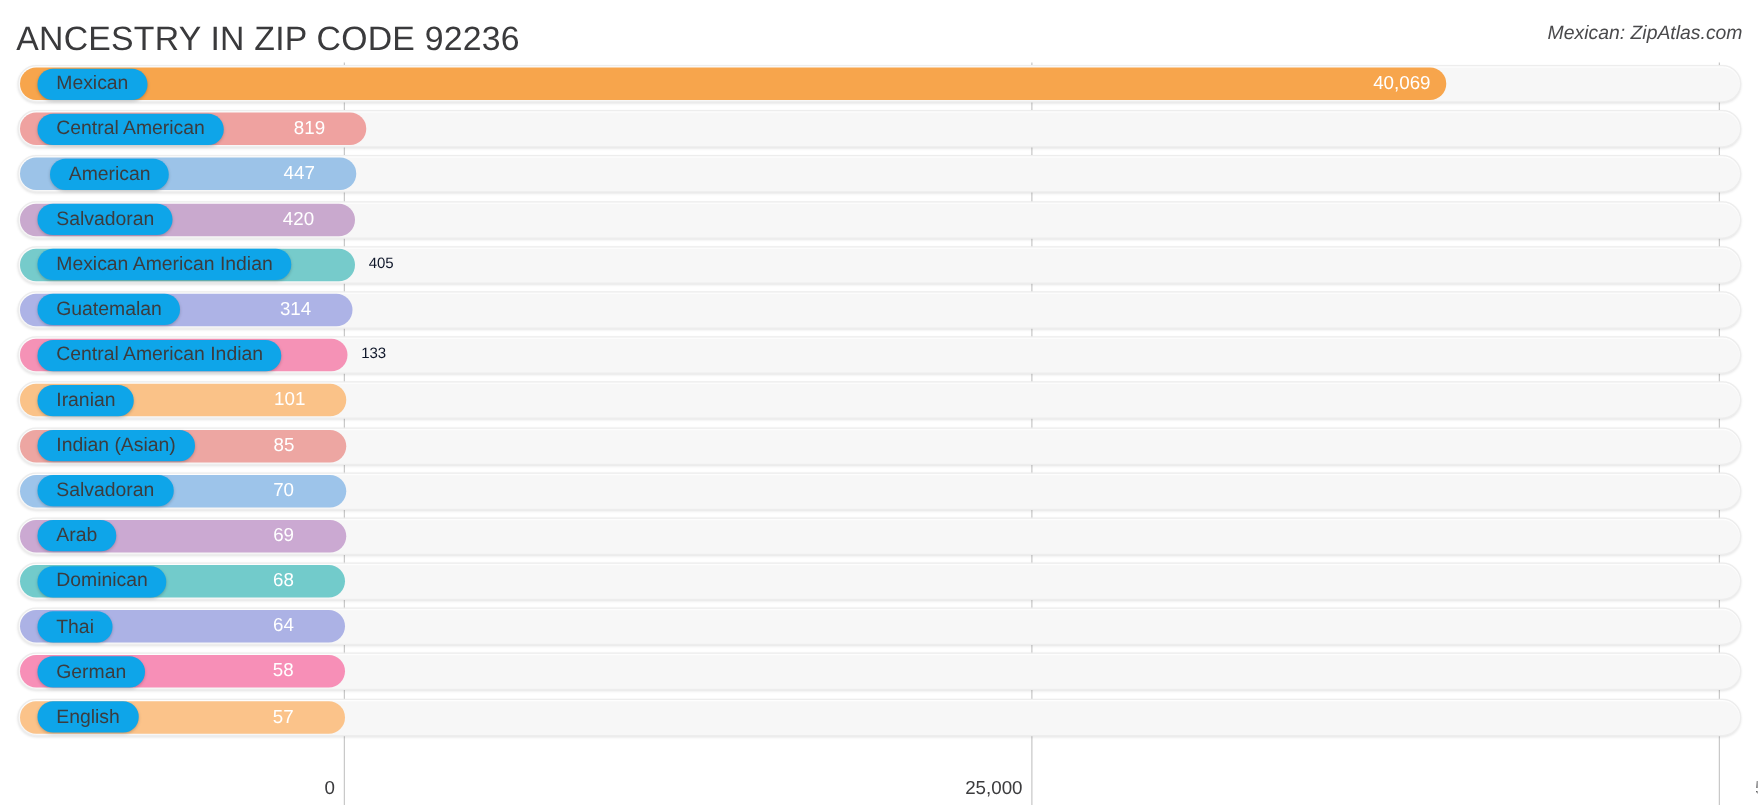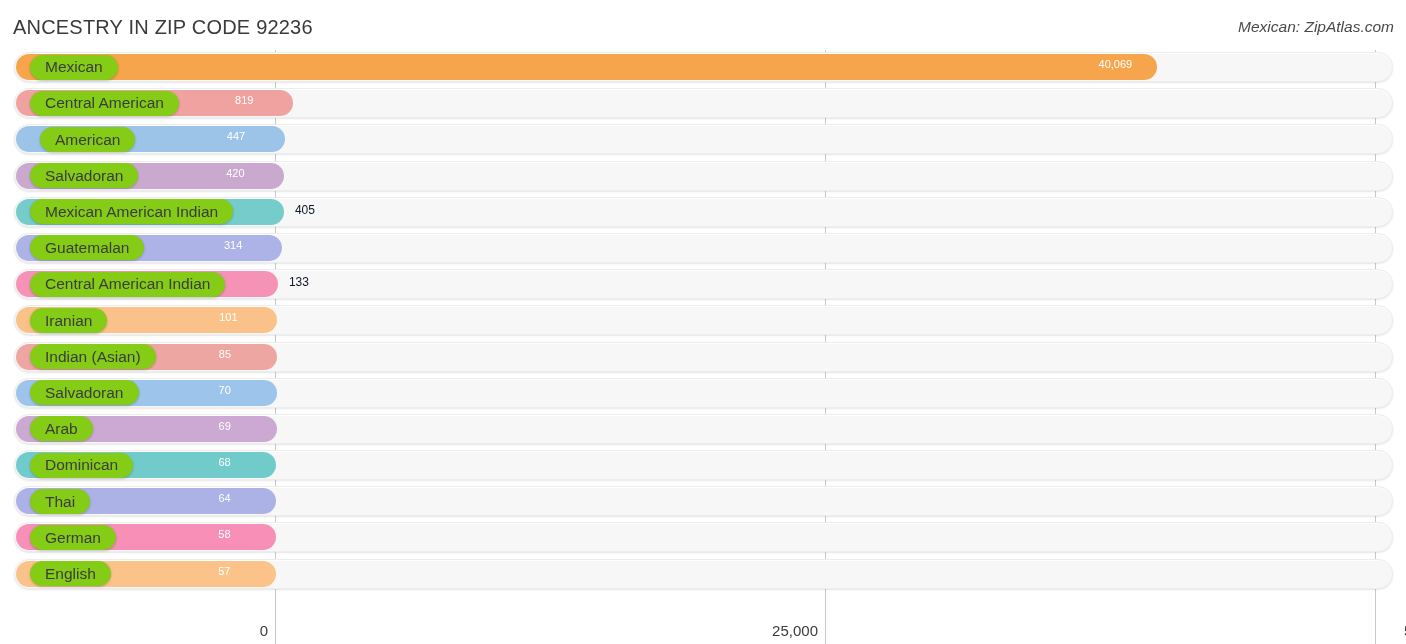--- a/index.html
+++ b/index.html
@@ -19,21 +19,21 @@
   #header {
     position: absolute;
     top: 0; left: 0;
     width: 1406px;
     height: 56px;
   }
   #chart-title {
     position: absolute;
     left: 13px;
     top: 16px;
-    font-size: 20px;
+    font-size: 27px;
     font-weight: 400;
     letter-spacing: 0.2px;
     color: #3a3a3c;
     white-space: nowrap;
   }
   #source-label {
     position: absolute;
     right: 12px;
     top: 18px;
     font-size: 15.5px;
@@ -99,21 +99,21 @@
     height: 26px;
     border-radius: 13px;
   }
 
   
   .pill {
     position: absolute;
     left: 30px;
     top: 4.5px;
     height: 25px;
-    background: #84cc16;
+    background: #0ea5e9;
     border-radius: 13px;
     display: flex;
     align-items: center;
     padding: 0 15px;
     box-sizing: border-box;
     box-shadow: 0 1px 2.5px rgba(0,0,0,0.22);
     white-space: nowrap;
   }
   .pill-label {
     font-size: 15.5px;
@@ -127,21 +127,21 @@
     top: 9px;
     font-size: 12px;
     color: #0f172a;
     white-space: nowrap;
     line-height: 1;
   }
   
   .value-in {
     position: absolute;
     top: 9px;
-    font-size: 11px;
+    font-size: 15px;
     color: #ffffff;
     white-space: nowrap;
     line-height: 1;
   }
 
   
   #axis {
     position: absolute;
     left: 0;
     top: 570px;

